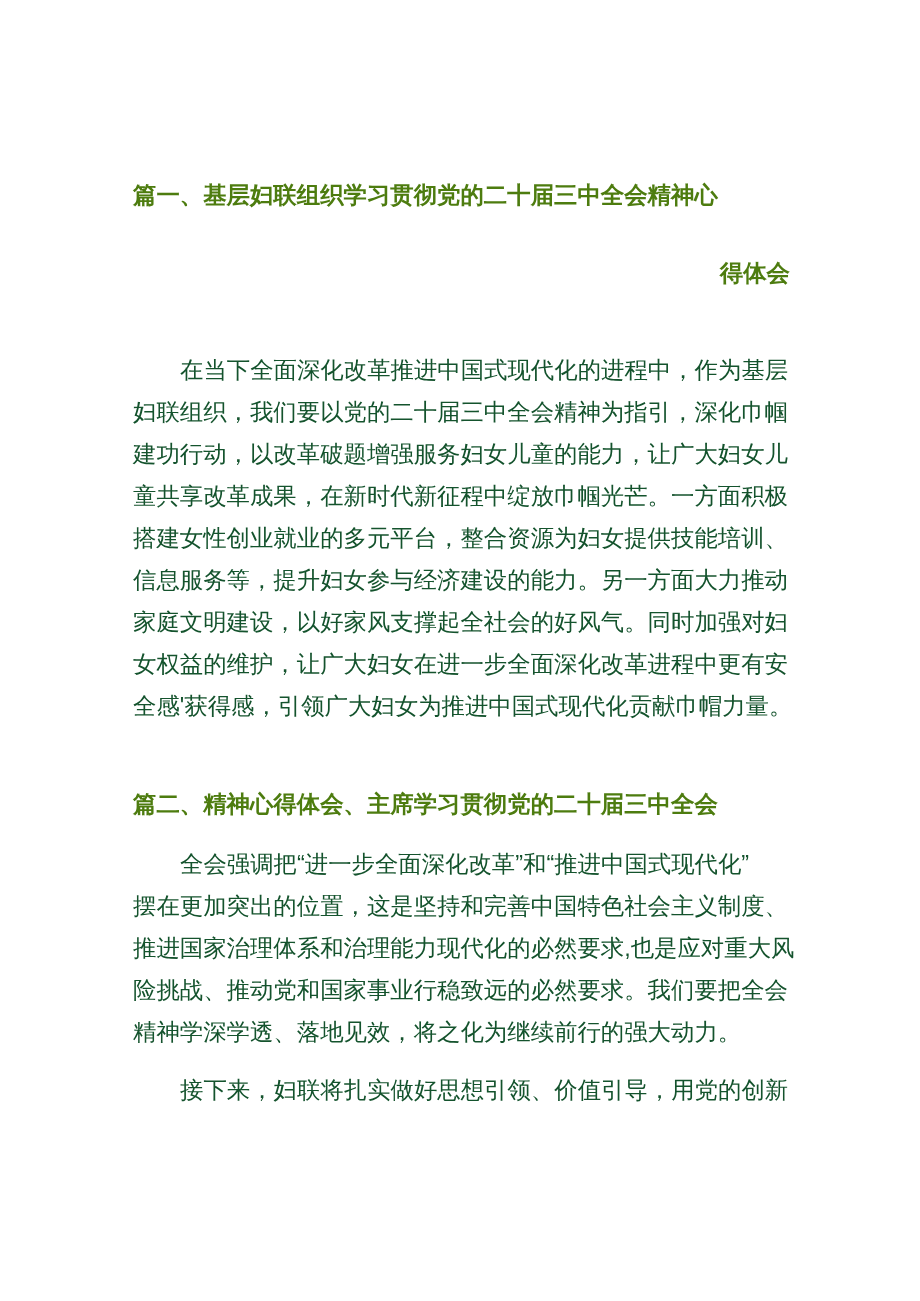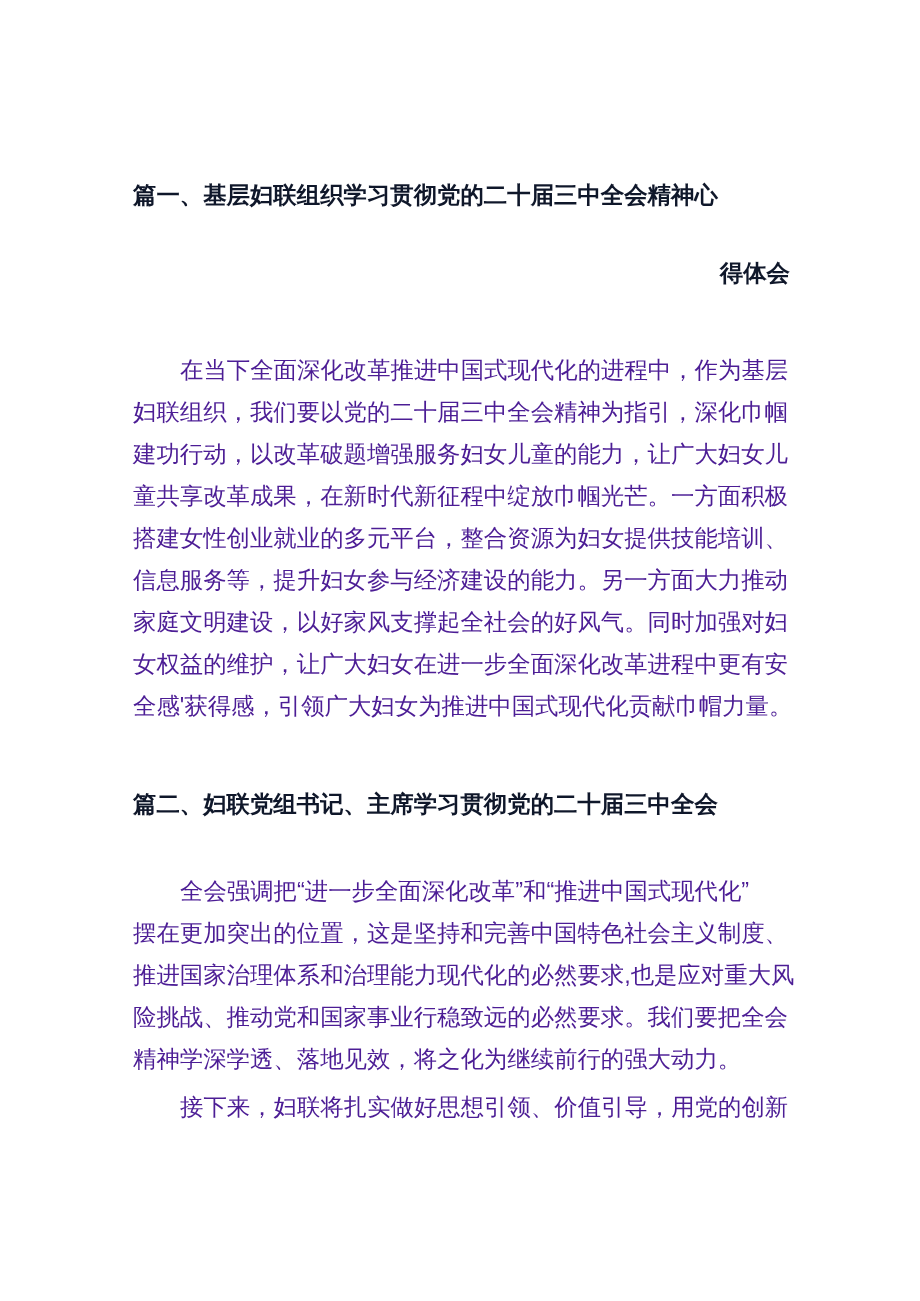--- a/index.html
+++ b/index.html
@@ -19,41 +19,41 @@
     width: 920px;
     height: 1301px;
     padding: 156px 130px 0 133px;
     background: #ffffff;
   }
   .doc-heading {
     margin: 0;
     font-size: 23.4px;
     font-weight: bold;
     line-height: 78px;
-    color: #0f172a;
+    color: #4d7c0f;
   }
   .doc-heading .h-line1 {
     text-align: left;
     white-space: nowrap;
   }
   .doc-heading .h-line2 {
     text-align: right;
   }
   .doc-para {
     margin: 0;
     font-size: 23.4px;
     line-height: 42px;
     white-space: pre;          
     text-indent: 47px;         
-    color: #4c1d95;
+    color: #14532d;
   }
   .para-1 { margin-top: 37px; }
   .heading-2 { margin-top: 38px; }
-  .para-2 { margin-top: 27px; }
-  .para-3 { margin-top: 6px; }
+  .para-2 { }
+  .para-3 { margin-top: 16px; }
 </style>
 </head>
 <body>
 
 <div class="page">
 
   <div class="doc-heading heading-1">
     <div class="h-line1">篇一、基层妇联组织学习贯彻党的二十届三中全会精神心</div>
     <div class="h-line2">得体会</div>
   </div>
@@ -62,21 +62,21 @@
 妇联组织，我们要以党的二十届三中全会精神为指引，深化巾帼
 建功行动，以改革破题增强服务妇女儿童的能力，让广大妇女儿
 童共享改革成果，在新时代新征程中绽放巾帼光芒。一方面积极
 搭建女性创业就业的多元平台，整合资源为妇女提供技能培训、
 信息服务等，提升妇女参与经济建设的能力。另一方面大力推动
 家庭文明建设，以好家风支撑起全社会的好风气。同时加强对妇
 女权益的维护，让广大妇女在进一步全面深化改革进程中更有安
 全感'获得感，引领广大妇女为推进中国式现代化贡献巾帽力量。</div>
 
   <div class="doc-heading heading-2">
-    <div class="h-line1">篇二、妇联党组书记、主席学习贯彻党的二十届三中全会</div>
+    <div class="h-line1">篇二、精神心得体会、主席学习贯彻党的二十届三中全会</div>
   </div>
 
   <div class="doc-para para-2">全会强调把“进一步全面深化改革”和“推进中国式现代化”
 摆在更加突出的位置，这是坚持和完善中国特色社会主义制度、
 推进国家治理体系和治理能力现代化的必然要求,也是应对重大风
 险挑战、推动党和国家事业行稳致远的必然要求。我们要把全会
 精神学深学透、落地见效，将之化为继续前行的强大动力。</div>
 
   <div class="doc-para para-3">接下来，妇联将扎实做好思想引领、价值引导，用党的创新</div>
 

